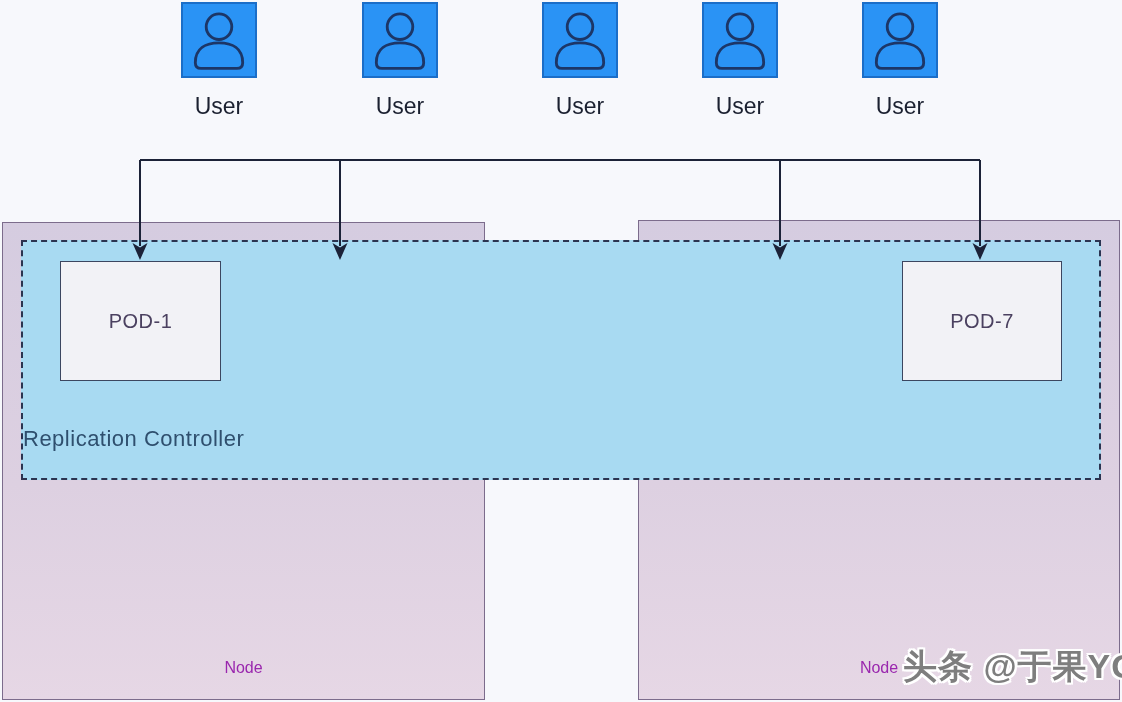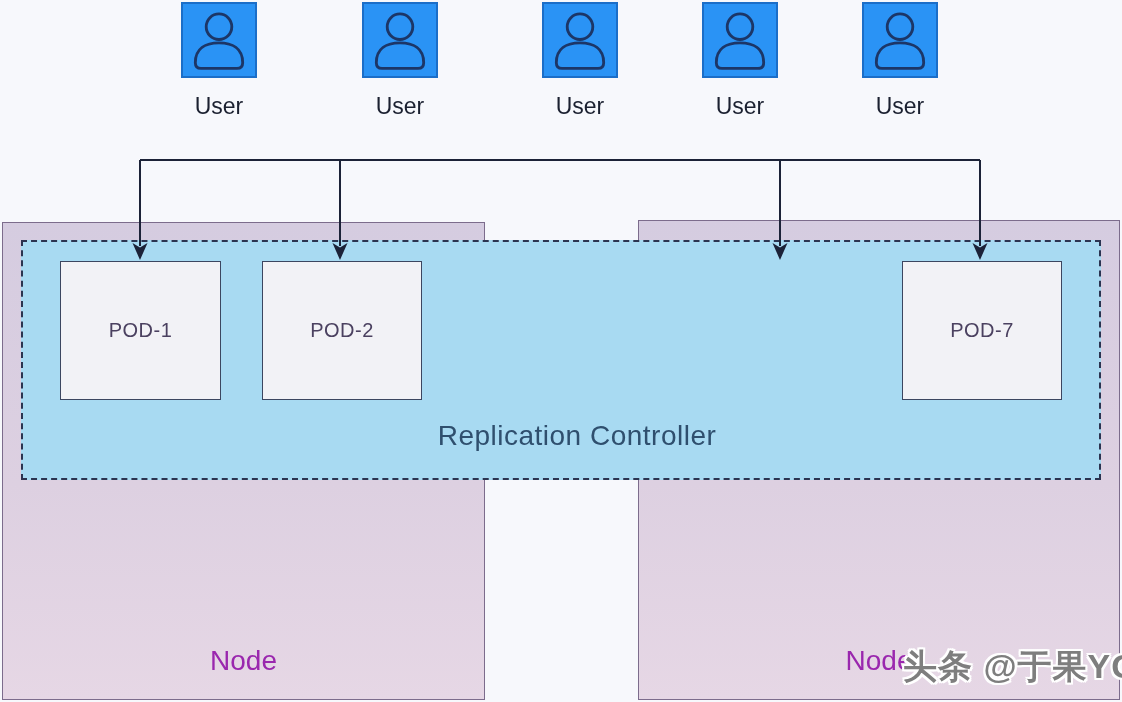--- a/index.html
+++ b/index.html
@@ -42,41 +42,40 @@
       #ddd0e1 55%,
       var(--node-fill-bottom,#e6d7e5) 100%);
     border:1px solid var(--node-border,#7c6c8c);
     z-index:1;
   }
   .node-left{left:2px;top:222px;width:483px;height:478px;}
   .node-right{left:638px;top:220px;width:482px;height:480px;}
   .node-label{
     position:absolute;bottom:22px;left:0;width:100%;
     text-align:center;
-    font-size:28px;
+    font-size:16px;
     color:var(--node-text,#9a27ae);
   }
   
   .rc{
     position:absolute;left:21px;top:240px;width:1080px;height:240px;
     box-sizing:border-box;
     background:var(--rc-fill,#a8daf2);
     border:2px dashed var(--rc-border,#2b3350);
     z-index:2;
   }
   .rc-label{
-    position:absolute;bottom:26px;left:16px;width:100%;
-    text-align:center;
-    font-size:28px;
+    position:absolute;bottom:26px;left:0;width:100%;
+    font-size:22px;
     letter-spacing:.5px;
     color:var(--rc-text,#2f4f6e);
   }
   
   .pod{
-    position:absolute;top:261px;height:139px;box-sizing:border-box;
+    position:absolute;top:261px;height:120px;box-sizing:border-box;
     background:var(--pod-fill,#f2f2f6);
     border:1.5px solid var(--pod-border,#3c4660);
     display:flex;align-items:center;justify-content:center;
     z-index:3;
   }
   .pod-label{
     font-size:20px;
     letter-spacing:.5px;
     color:var(--pod-text,#4b4160);
   }
@@ -162,23 +161,20 @@
     <div class="node-label">Node</div>
   </div>
 
   <div class="rc">
     <div class="rc-label">Replication Controller</div>
   </div>
 
   <div class="pod" style="left:60px;width:161px">
     <span class="pod-label">POD-1</span>
   </div>
-  <div class="pod" style="left:262px;width:160px">
-    <span class="pod-label">POD-2</span>
-  </div>
   <div class="pod" style="left:902px;width:160px">
     <span class="pod-label">POD-7</span>
   </div>
 
   <svg class="wires" width="1122" height="702">
     <path d="M140,160 H980 M140,160 V246 M340,160 V246 M780,160 V246 M980,160 V246"></path>
     <polygon points="132.5,243 140,247.5 147.5,243 140,260"></polygon>
     <polygon points="332.5,243 340,247.5 347.5,243 340,260"></polygon>
     <polygon points="772.5,243 780,247.5 787.5,243 780,260"></polygon>
     <polygon points="972.5,243 980,247.5 987.5,243 980,260"></polygon>

